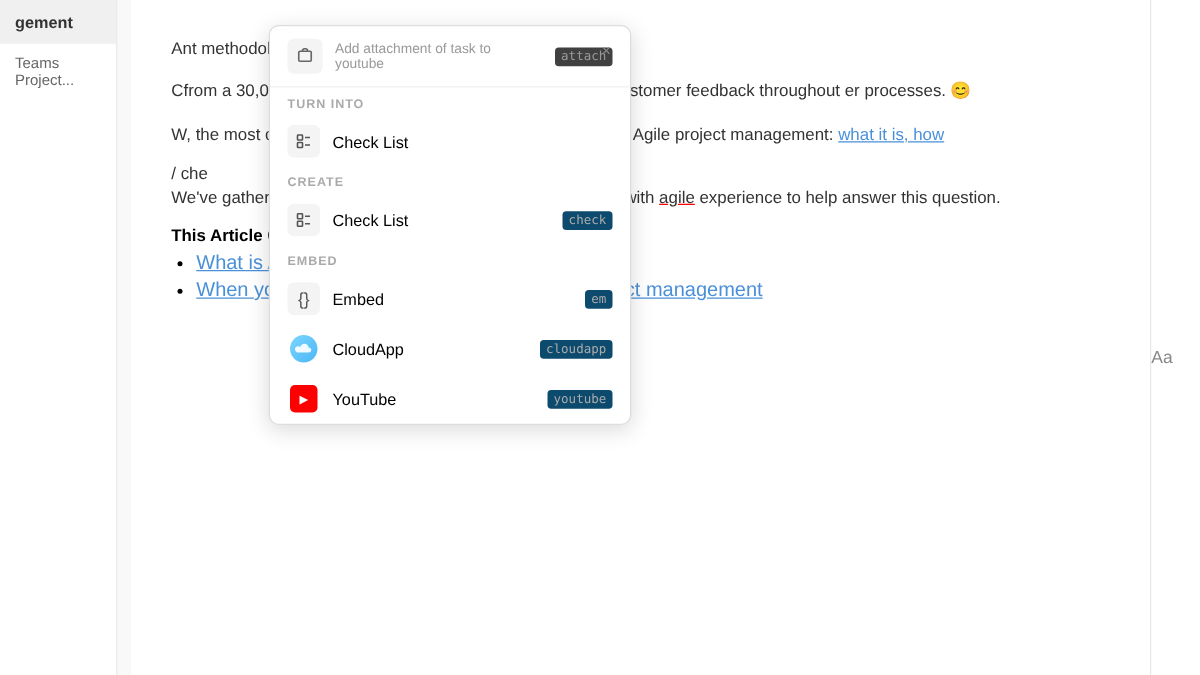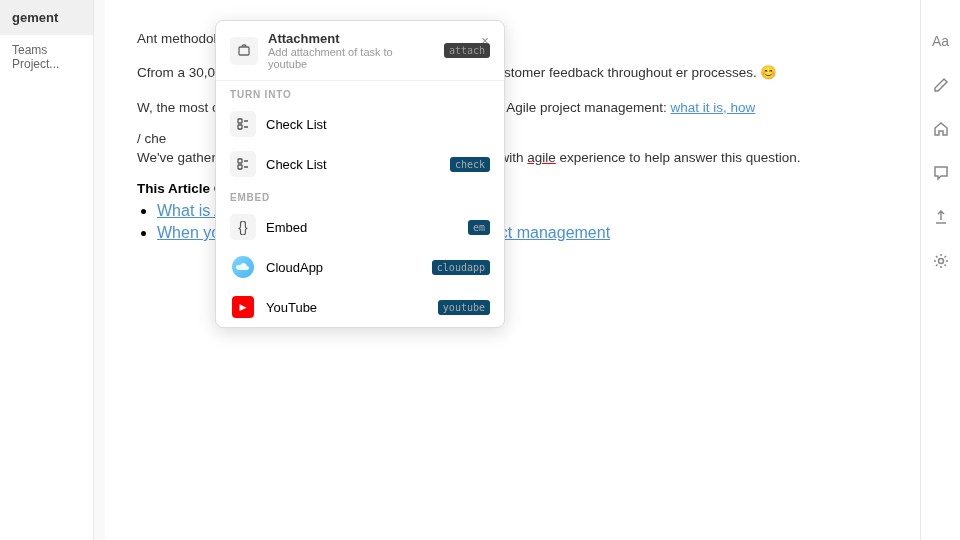--- a/index.html
+++ b/index.html
@@ -38,21 +38,21 @@
 
     
     .right-toolbar {
       position: absolute;
       right: 0; top: 0;
       width: 40px;
       height: 540px;
       background: #fff;
       border-left: 1px solid #e8e8e8;
       display: flex;
-      flex-direction: column;
+      flex-direction: row;
       align-items: center;
       padding-top: 30px;
       gap: 22px;
     }
     .toolbar-icon {
       width: 22px;
       height: 22px;
       display: flex;
       align-items: center;
       justify-content: center;
@@ -290,39 +290,39 @@
   <div class="dropdown-close">×</div>
 
   <div class="attachment-row">
     <div class="attachment-icon">
       <svg width="14" height="14" viewBox="0 0 14 14" fill="none">
           <rect x="2" y="3" width="10" height="8" rx="1" stroke="#666" stroke-width="1.3"></rect>
           <path d="M5 3V2.5C5 1.7 5.7 1 6.5 1H7.5C8.3 1 9 1.7 9 2.5V3" stroke="#666" stroke-width="1.3"></path>
         </svg>
     </div>
     <div class="attachment-info">
-      <div class="attachment-title">Attachment</div>
       <div class="attachment-subtitle">Add attachment of task to youtube</div>
     </div>
     <span class="attach-badge">attach</span>
   </div>
 
   <div class="section-header">TURN INTO</div>
   <div class="menu-item">
     <div class="menu-item-icon">
       <svg width="14" height="14" viewBox="0 0 14 14" fill="none">
           <rect x="2" y="2" width="4" height="4" rx="0.5" stroke="#555" stroke-width="1.3"></rect>
           <rect x="2" y="8" width="4" height="4" rx="0.5" stroke="#555" stroke-width="1.3"></rect>
           <line x1="8" y1="4" x2="12" y2="4" stroke="#555" stroke-width="1.3"></line>
           <line x1="8" y1="10" x2="12" y2="10" stroke="#555" stroke-width="1.3"></line>
         </svg>
     </div>
     <span class="menu-item-label">Check List</span>
   </div>
 
+  <div class="section-header">CREATE</div>
   <div class="menu-item">
     <div class="menu-item-icon">
       <svg width="14" height="14" viewBox="0 0 14 14" fill="none">
           <rect x="2" y="2" width="4" height="4" rx="0.5" stroke="#555" stroke-width="1.3"></rect>
           <rect x="2" y="8" width="4" height="4" rx="0.5" stroke="#555" stroke-width="1.3"></rect>
           <line x1="8" y1="4" x2="12" y2="4" stroke="#555" stroke-width="1.3"></line>
           <line x1="8" y1="10" x2="12" y2="10" stroke="#555" stroke-width="1.3"></line>
         </svg>
     </div>
     <span class="menu-item-label">Check List</span>

